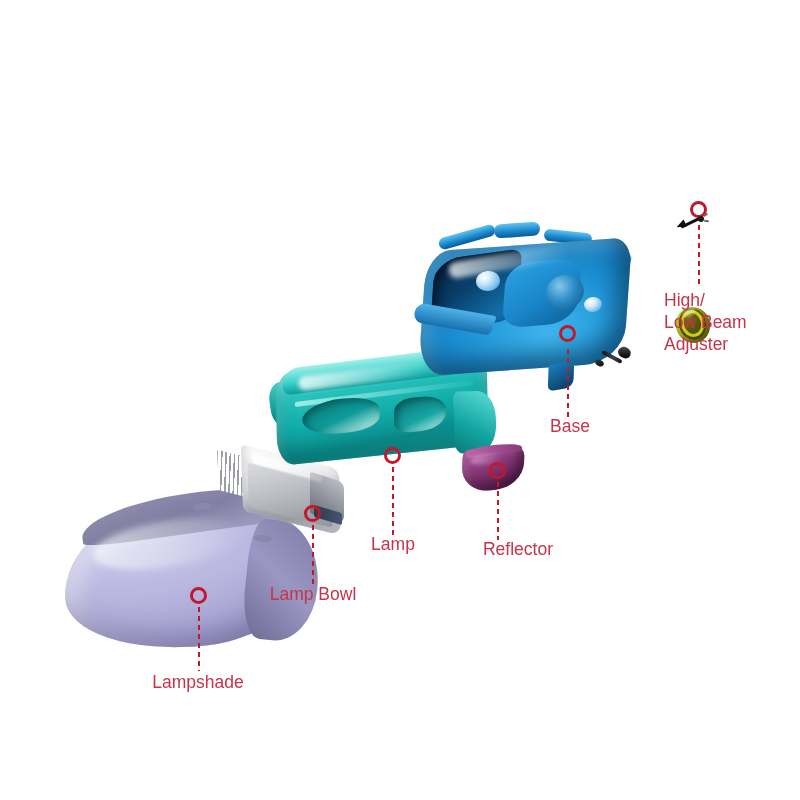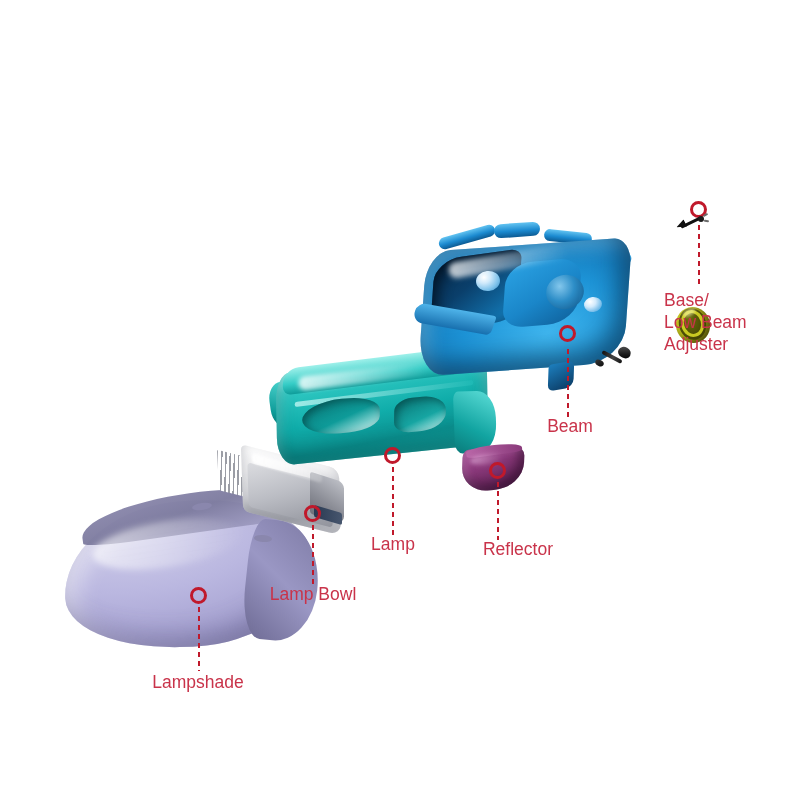--- a/index.html
+++ b/index.html
@@ -407,21 +407,21 @@
       <div class="bs-inner"></div>
       <div class="bs-hole3"></div>
       <div class="bs-hole1"></div>
       <div class="bs-hole2"></div>
       <div class="bs-lip"></div>
       <div class="bs-stub"></div>
       <div class="bs-gloss"></div>
     </div>
     <div class="marker" style="left:559px;top:178px;"></div>
     <div class="leader" style="left:565.5px;top:200px;height:70px;"></div>
-    <div class="lbl center" style="left:570px;top:269px;">Beam</div>
+    <div class="lbl center" style="left:570px;top:269px;">Base</div>
 
     <div class="part screw">
       <div class="sc-tip"></div>
       <div class="sc-shaft"></div>
       <div class="sc-head"></div>
     </div>
 
     <div class="part ring">
       <div class="rg-outer"></div>
       <div class="rg-face"></div>
@@ -431,18 +431,18 @@
 
     <div class="marker" style="left:690px;top:54px;"></div>
     <div class="part pin" style="left:676px;top:66px;">
       <div class="pin-shaft"></div>
       <div class="pin-head"></div>
       <div class="pin-tip"></div>
       <div class="spark" style="left:27px;top:1px;transform:rotate(-30deg);"></div>
       <div class="spark" style="left:28px;top:7px;transform:rotate(8deg);"></div>
     </div>
     <div class="leader" style="left:697px;top:76px;height:64px;"></div>
-    <div class="lbl" style="left:664px;top:143px;">Base/</div>
+    <div class="lbl" style="left:664px;top:143px;">High/</div>
     <div class="lbl" style="left:664px;top:165px;">Low Beam</div>
     <div class="lbl" style="left:664px;top:187px;text-align:center;">Adjuster</div>
 
   </div>
 </div>
 
 </body></html>

